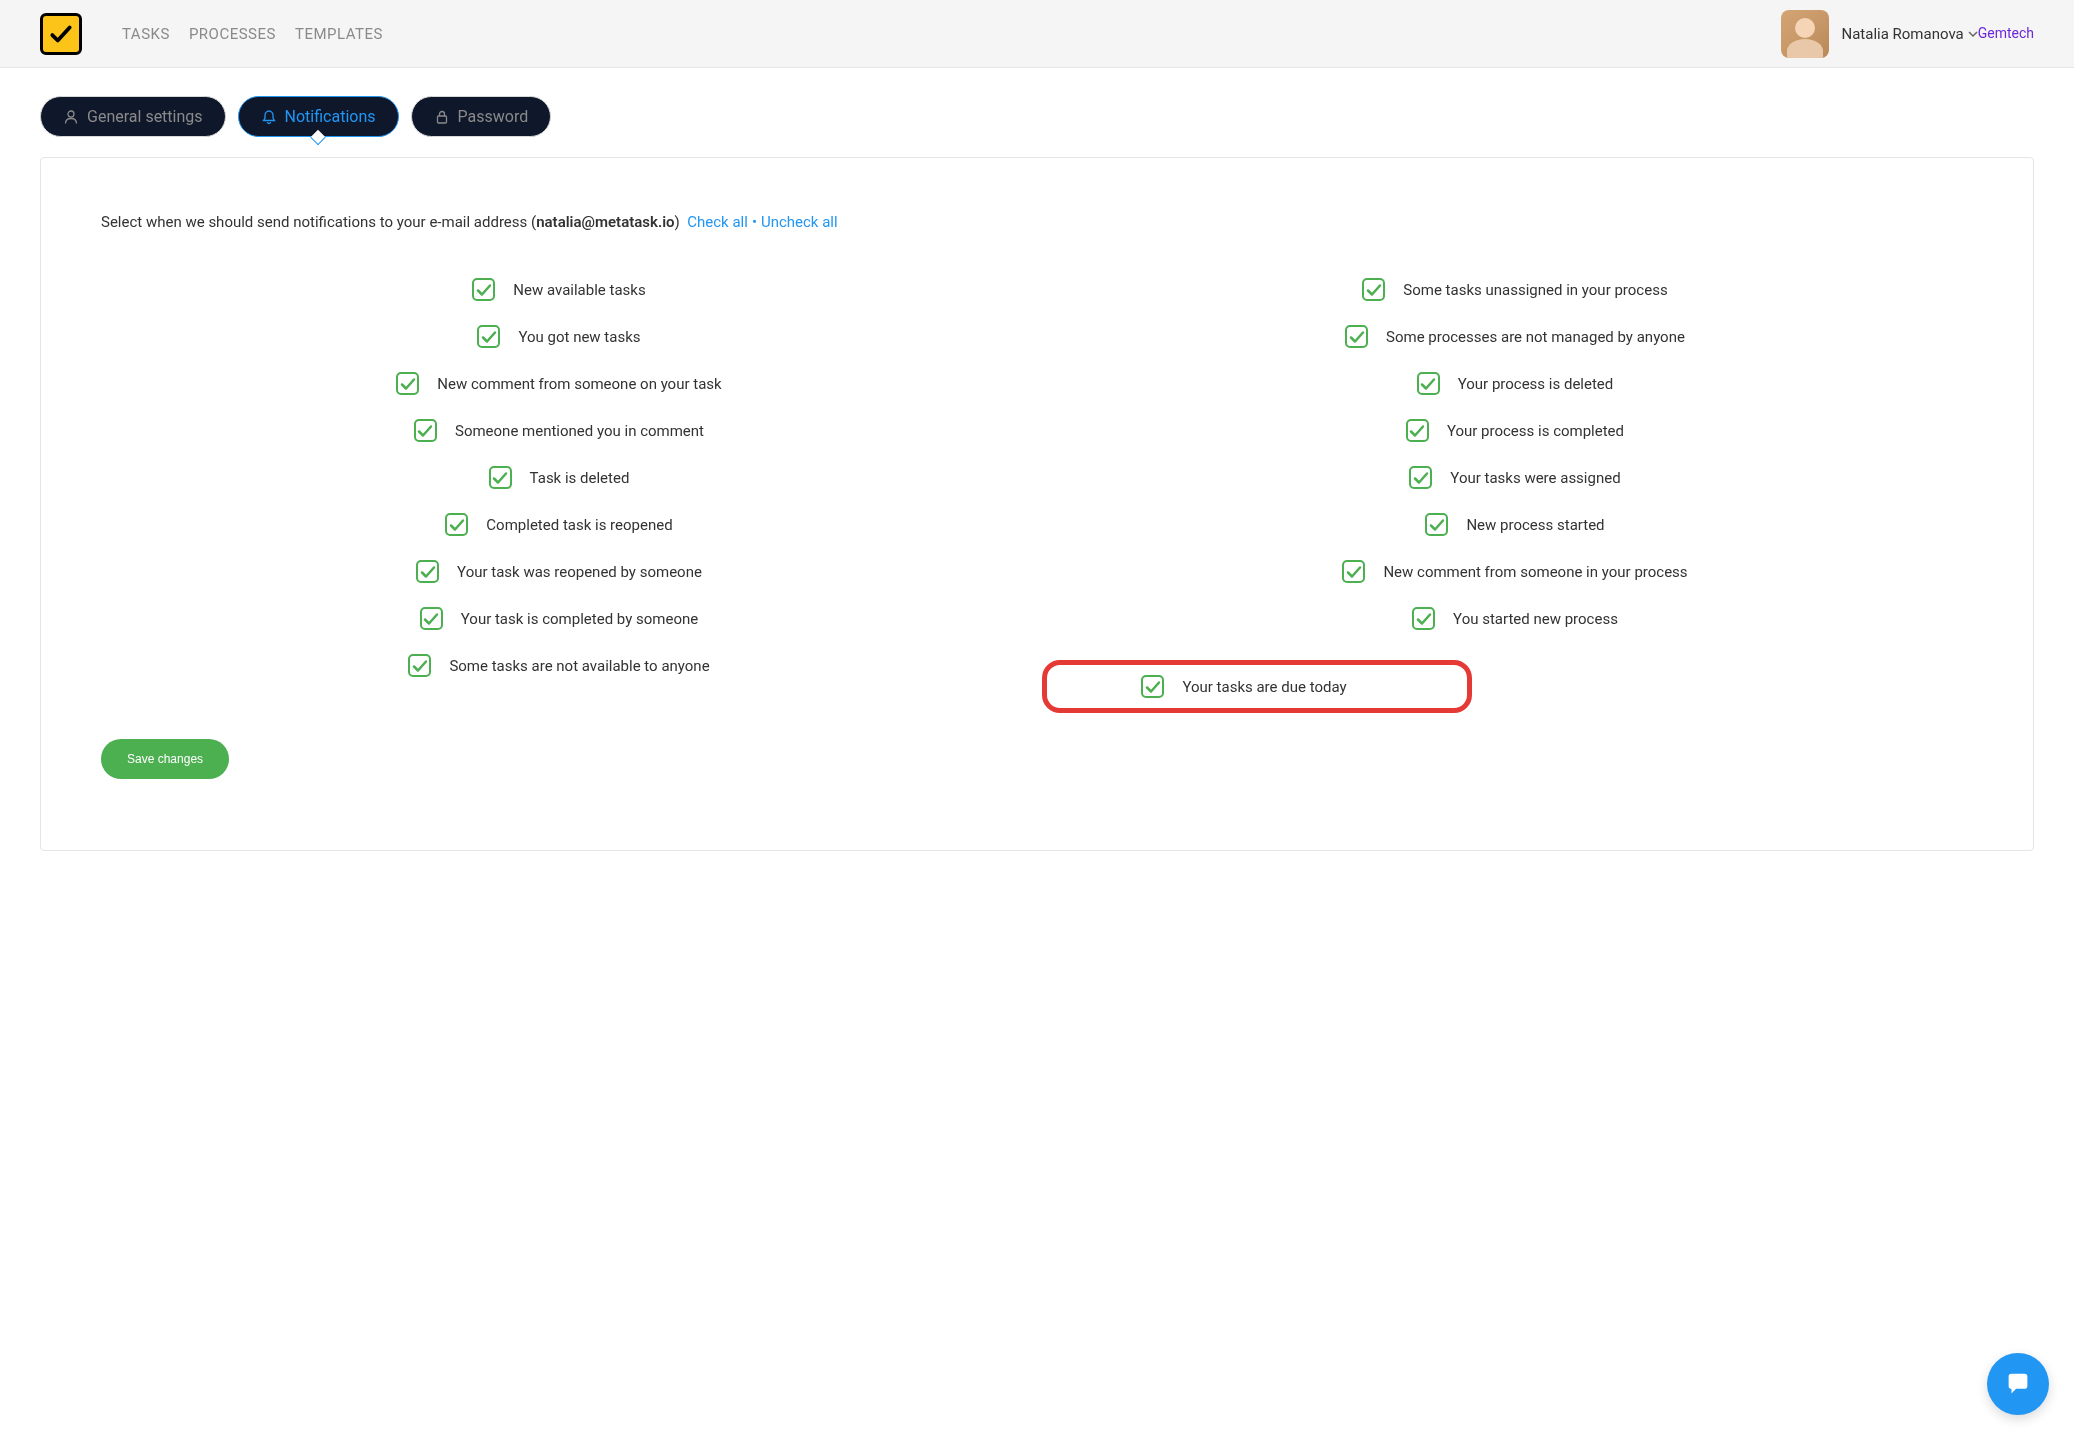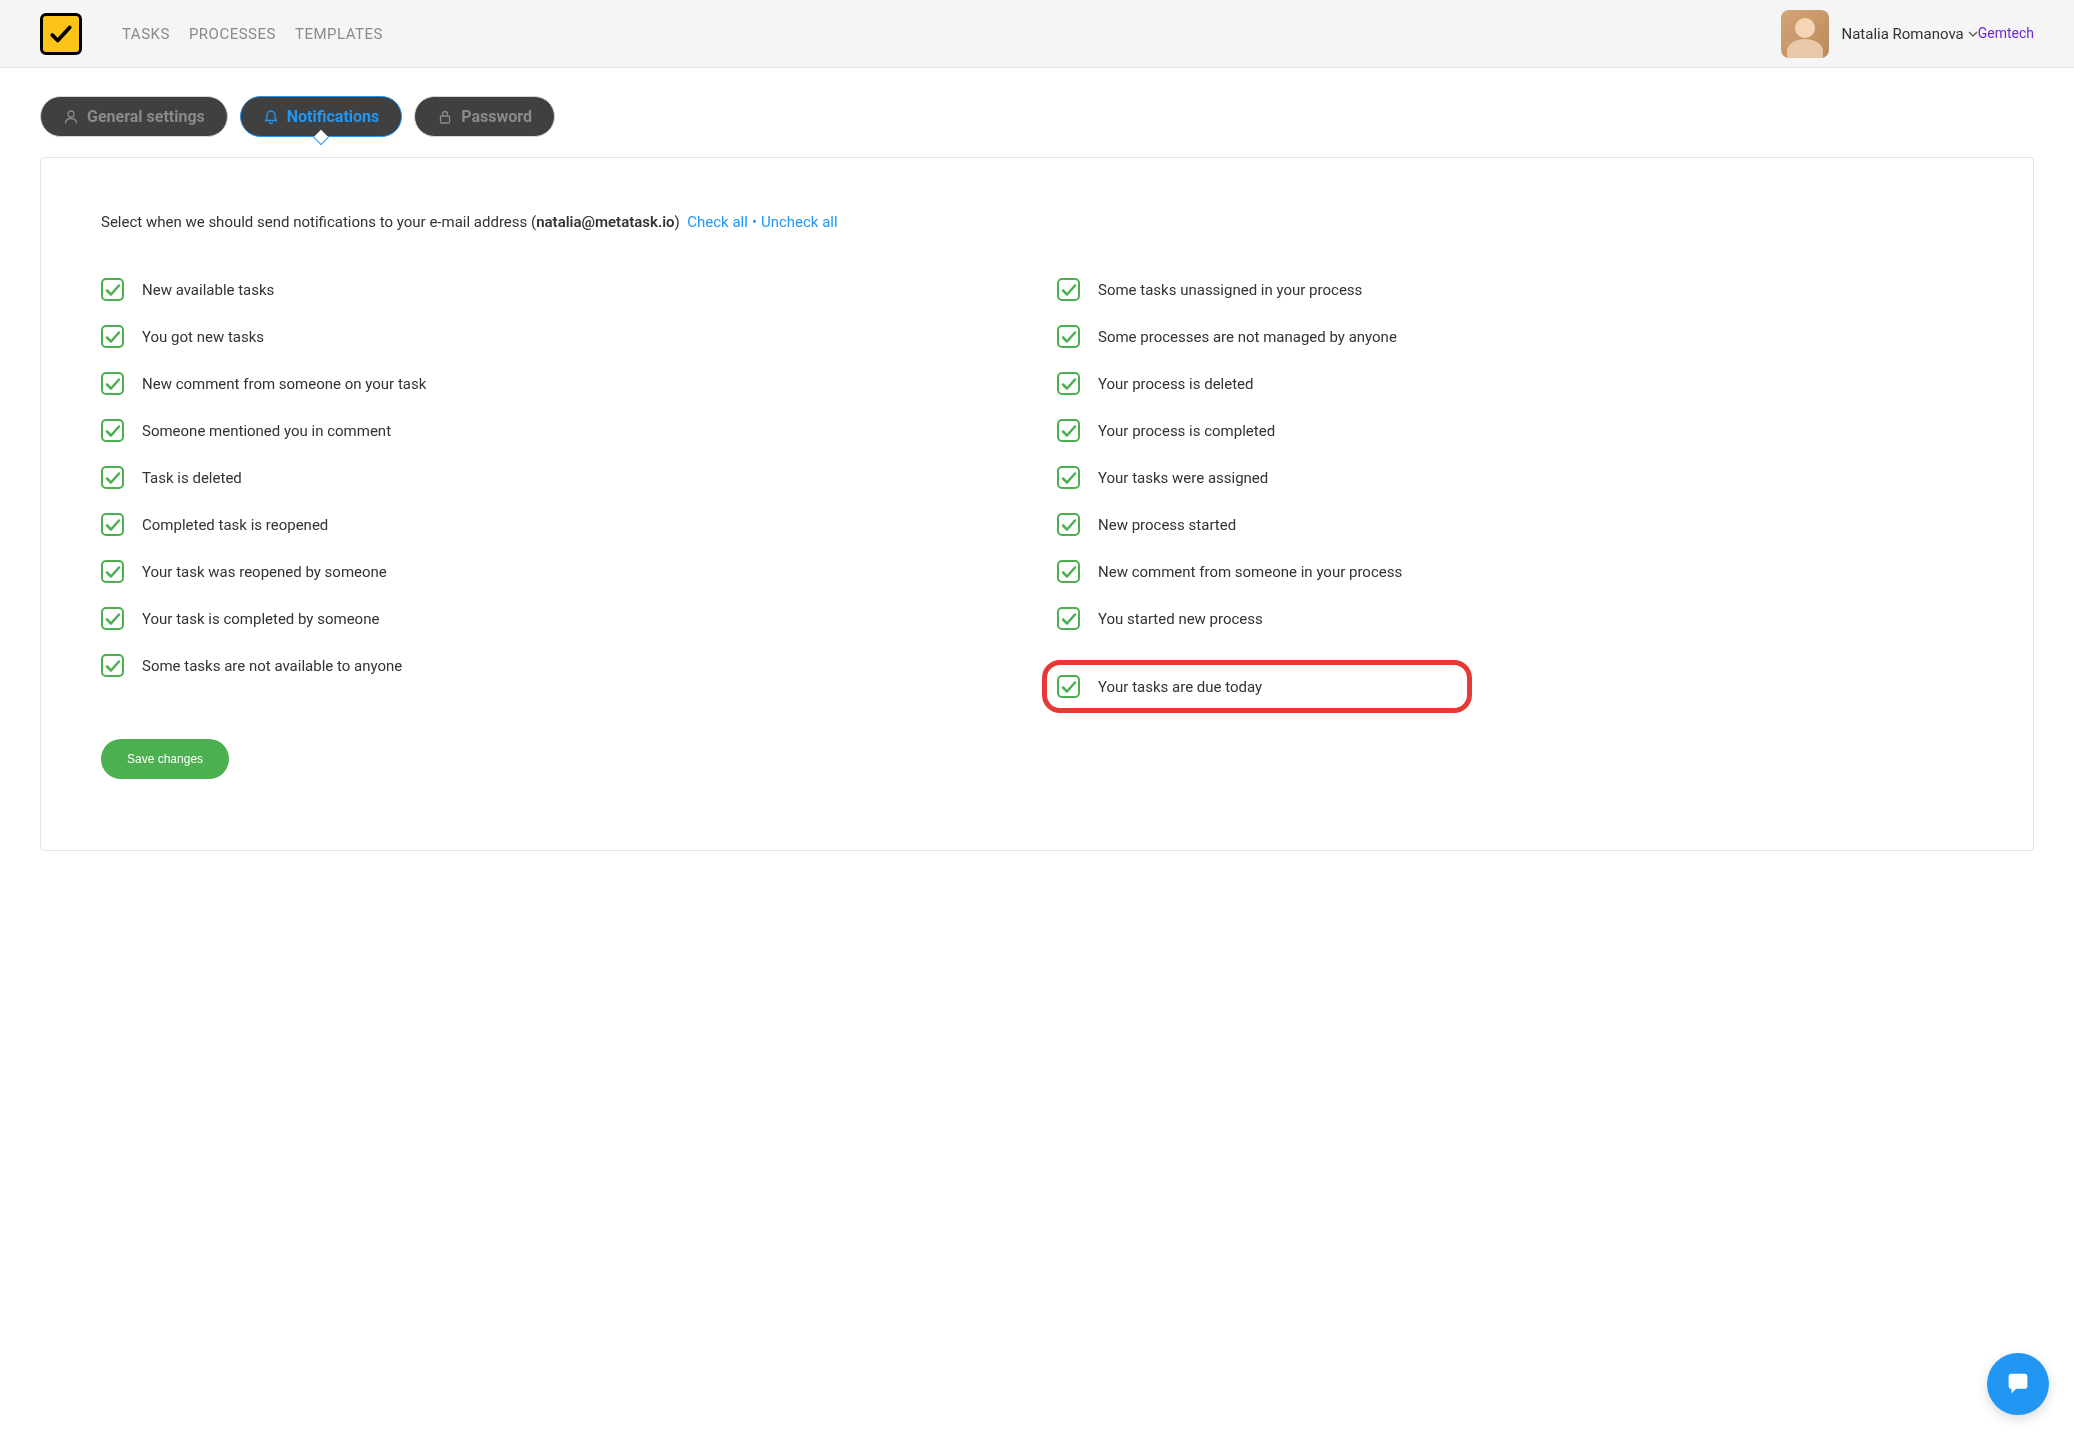--- a/index.html
+++ b/index.html
@@ -121,22 +121,21 @@
     .tab {
       display: flex;
       align-items: center;
       gap: 8px;
       padding: 10px 22px;
       border: 1px solid #d8d8d8;
       border-radius: 999px;
       cursor: pointer;
       color: #8a8a8a;
       font-size: 16px;
-      background: #404040;
-      font-weight: bold;
+      background: #0f172a;
     }
     
     .tab.active {
       border-color: #2196f3;
       color: #2196f3;
       position: relative;
     }
     
     .tab.active::after {
       content: "";
@@ -197,20 +196,21 @@
       display: flex;
       flex-direction: column;
     }
     
     .checkbox-item {
       display: flex;
       align-items: center;
       gap: 18px;
       padding: 12px 0;
       cursor: pointer;
+      justify-content: center;
     }
     
     .checkbox-item.highlighted {
       border: 5px solid #e53935;
       border-radius: 18px;
       padding: 10px 36px 10px 10px;
       margin-left: -15px;
       margin-top: 18px;
       width: fit-content;
       min-width: 430px;

